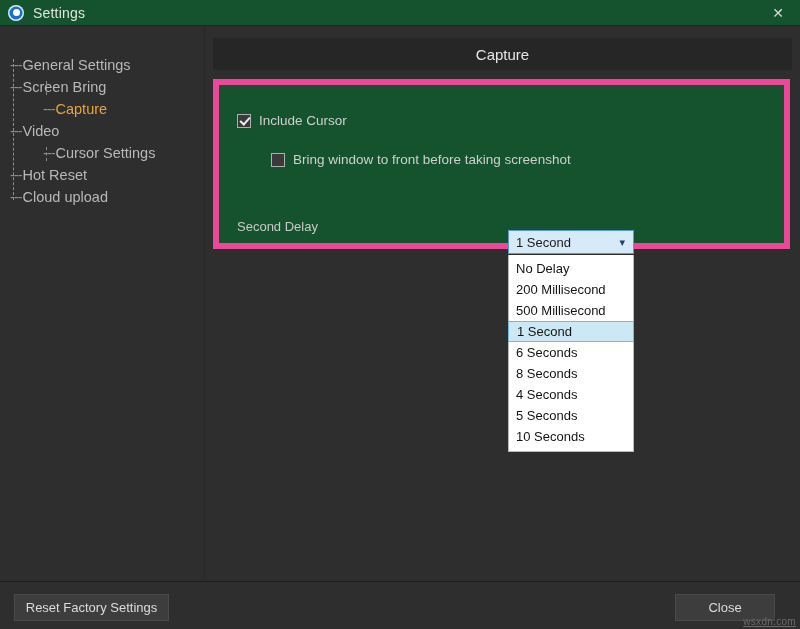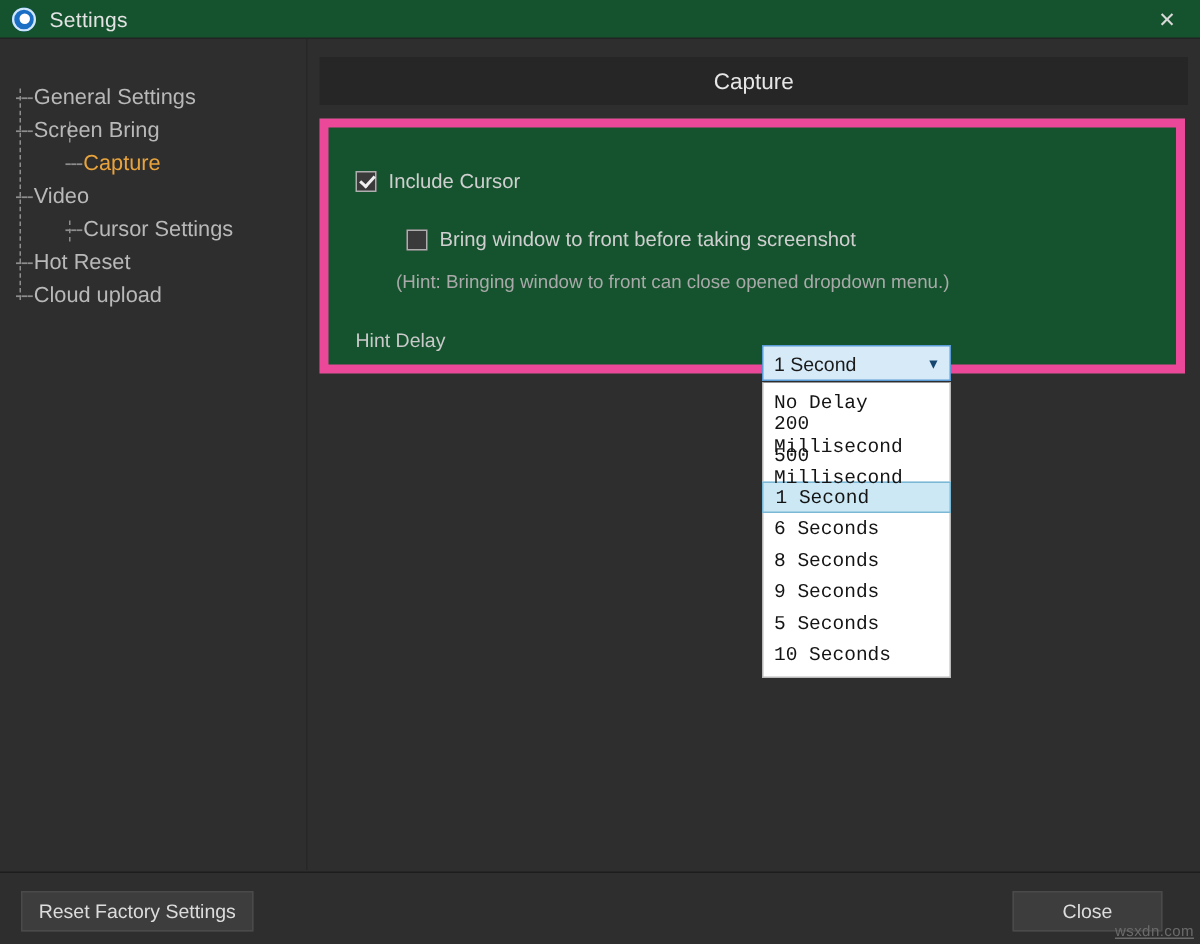--- a/index.html
+++ b/index.html
@@ -232,21 +232,20 @@
   }
   .combo-item {
     height: 21px;
     display: flex;
     align-items: center;
     padding-left: 7px;
     font-size: 13px;
     color: #141414;
     cursor: pointer;
     box-sizing: border-box;
-    font-family: Liberation Mono, monospace;
   }
   .combo-item.sel {
     background: #cce8f4;
     border: 1px solid #7ab8d6;
     margin: 0 -1px;
     padding-left: 8px;
   }
 
   
   .footer {
@@ -352,38 +351,37 @@
       <div class="check-row r1">
         <span class="cbox checked"></span>
         <span>Include Cursor</span>
       </div>
 
       <div class="check-row r2">
         <span class="cbox"></span>
         <span>Bring window to front before taking screenshot</span>
       </div>
 
-      <div class="hint">(Hint: Bringing window to front can close opened dropdown menu.)</div>
-
-      <div class="delay-label">Hint Delay</div>
+
+      <div class="delay-label">Second Delay</div>
     </div>
 
     <div class="combo">
       <span class="combo-value">1 Second</span>
       <span class="combo-arrow">▾</span>
     </div>
 
     <div class="combo-list">
       <div class="combo-item">No Delay</div>
       <div class="combo-item">200 Millisecond</div>
       <div class="combo-item">500 Millisecond</div>
       <div class="combo-item sel">1 Second</div>
       <div class="combo-item">6 Seconds</div>
       <div class="combo-item">8 Seconds</div>
-      <div class="combo-item">9 Seconds</div>
+      <div class="combo-item">4 Seconds</div>
       <div class="combo-item">5 Seconds</div>
       <div class="combo-item">10 Seconds</div>
     </div>
 
   </div>
 </div>
 
 <div class="footer">
   <div class="btn btn-reset">Reset Factory Settings</div>
   <div class="btn btn-close">Close</div>

